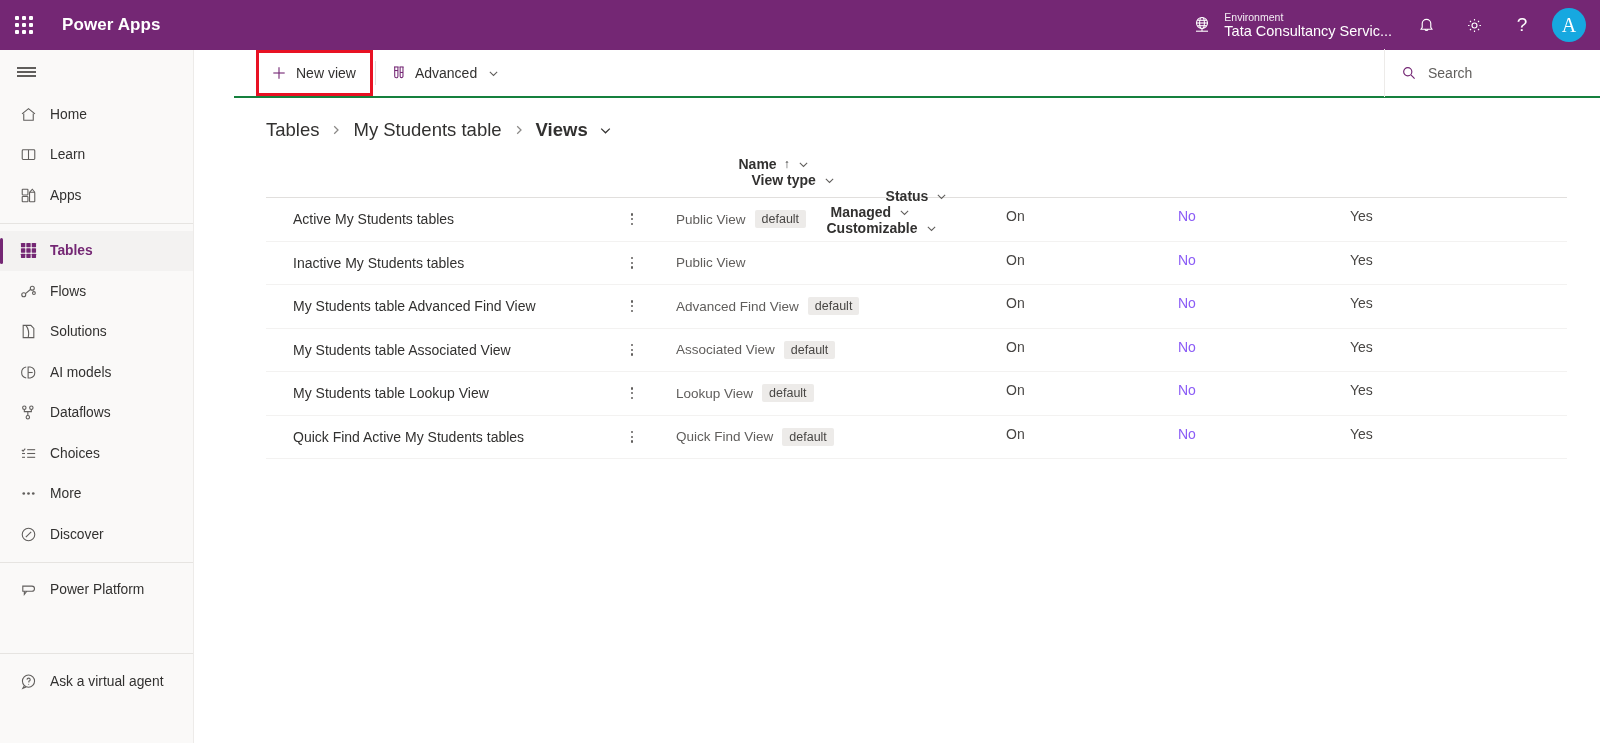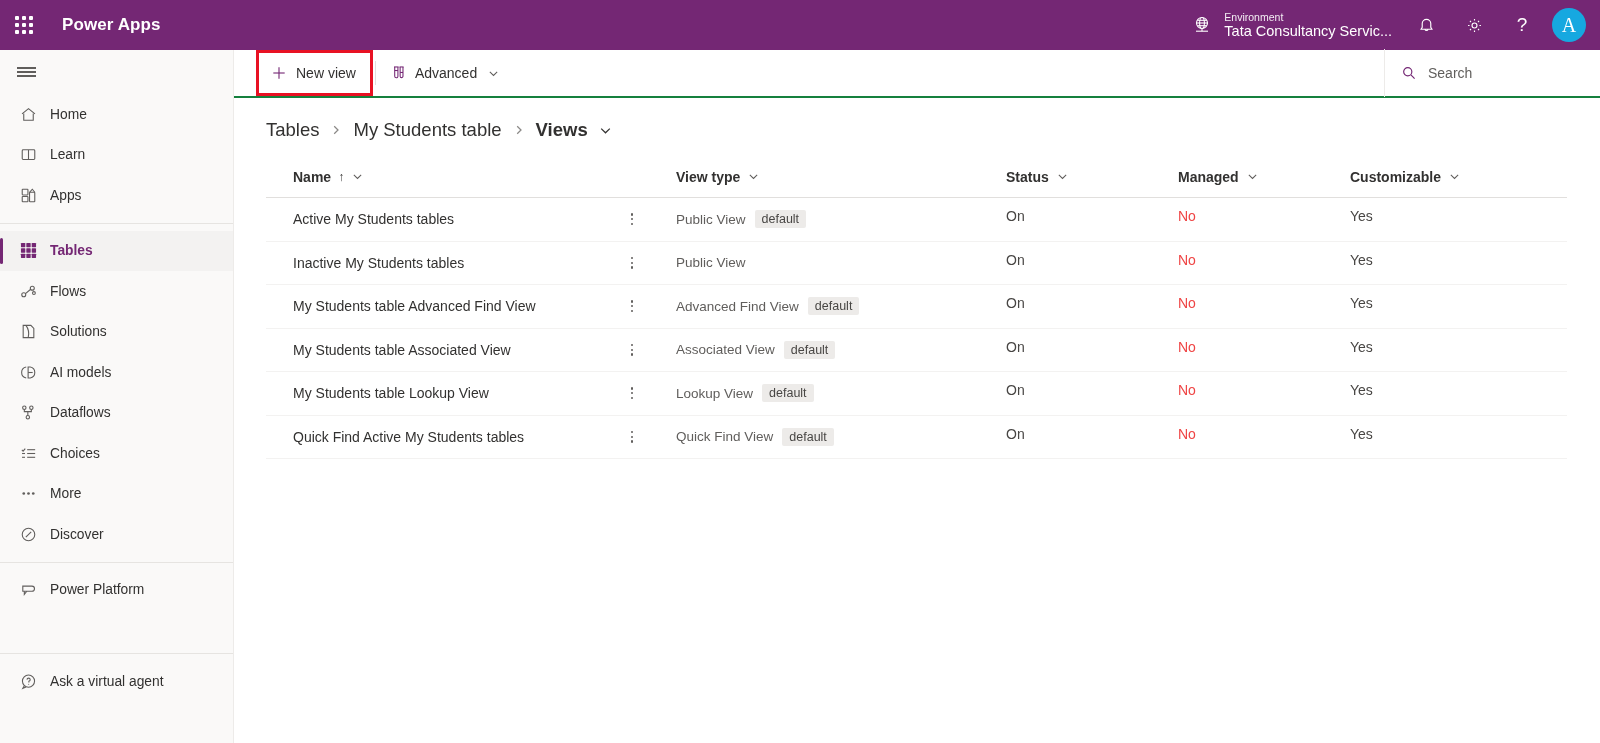--- a/index.html
+++ b/index.html
@@ -54,21 +54,21 @@
     width: 34px; height: 34px; border-radius: 50%;
     background: #16a8e0;
     display: flex; align-items: center; justify-content: center;
     color: #ffffff; font-size: 20px; font-family: "Liberation Serif", serif;
     margin-left: 6px; margin-right: 6px; cursor: pointer;
   }
 
   
   .sidebar {
     position: absolute; top: 50px; left: 0;
-    width: 234px; height: 693px;
+    width: 194px; height: 693px;
     background: #faf9f8;
     border-right: 1px solid #edebe9;
     overflow: hidden;
   }
   .hamburger {
     height: 44px; display: flex; align-items: center;
     padding-left: 17px; cursor: pointer;
   }
   .hamburger span { display: block; width: 19px; height: 1.6px; background: #605e5c; margin: 2.6px 0; }
   .nav-item {
@@ -137,32 +137,32 @@
     white-space: nowrap;
   }
   .bc-item.current { font-weight: bold; cursor: default; }
   .bc-sep { margin: 0 11px; display: flex; align-items: center; }
   .bc-chev { margin-left: 11px; display: flex; align-items: center; cursor: pointer; }
 
   
   .grid { margin-top: 12px; padding: 0 33px 0 32px; }
   .grid-head {
     display: flex; align-items: center;
-    height: 42px; border-bottom: 1px solid #e1dfdd;
+    height: 42px; border-bottom: 1px solid #e1dfdd; flex-direction: column;
   }
   .hcell {
     display: flex; align-items: center;
     font-size: 14px; font-weight: bold; color: #323130;
     cursor: pointer; white-space: nowrap;
   }
   .hcell .sortarrow { margin-left: 7px; font-size: 12px; font-weight: normal; }
   .hcell .hchev { margin-left: 8px; display: flex; align-items: center; }
   .col-name   { width: 410px; padding-left: 27px; }
   .col-type   { width: 330px; text-align: right; }
-  .col-status { width: 172px; }
+  .col-status { width: 172px; justify-content: center; }
   .col-managed{ width: 172px; }
   .col-custom { width: 180px; }
 
   .grid-row {
     display: flex; align-items: stretch;
     height: 43.5px; border-bottom: 1px solid #f3f2f1;
     cursor: pointer;
   }
   .cell { display: flex; align-items: center; font-size: 14px; color: #323130; }
   .cell.name { width: 410px; padding-left: 27px; position: relative; }
@@ -174,21 +174,21 @@
   }
   .kebab i { display: block; width: 2.4px; height: 2.4px; border-radius: 50%; background: #605e5c; }
   .cell.type { width: 330px; color: #605e5c; align-items: center; }
   .type-text { font-size: 13.5px; white-space: nowrap; }
   .badge {
     margin-left: 9px; background: #edebe9; color: #484644;
     font-size: 12.5px; padding: 2px 7px; border-radius: 2px;
     white-space: nowrap;
   }
   .cell.status  { width: 172px; color: #484644; align-items: flex-start; padding-top: 10px; }
-  .cell.managed { width: 172px; color: #ef4444; align-items: flex-start; padding-top: 10px; }
+  .cell.managed { width: 172px; color: #8b5cf6; align-items: flex-start; padding-top: 10px; }
   .cell.custom  { width: 180px; color: #484644; align-items: flex-start; padding-top: 10px; }
 
   svg { display: block; }
 </style>
 </head>
 <body>
 
 <div class="topbar">
   <div class="waffle">
     <div class="waffle-grid">

